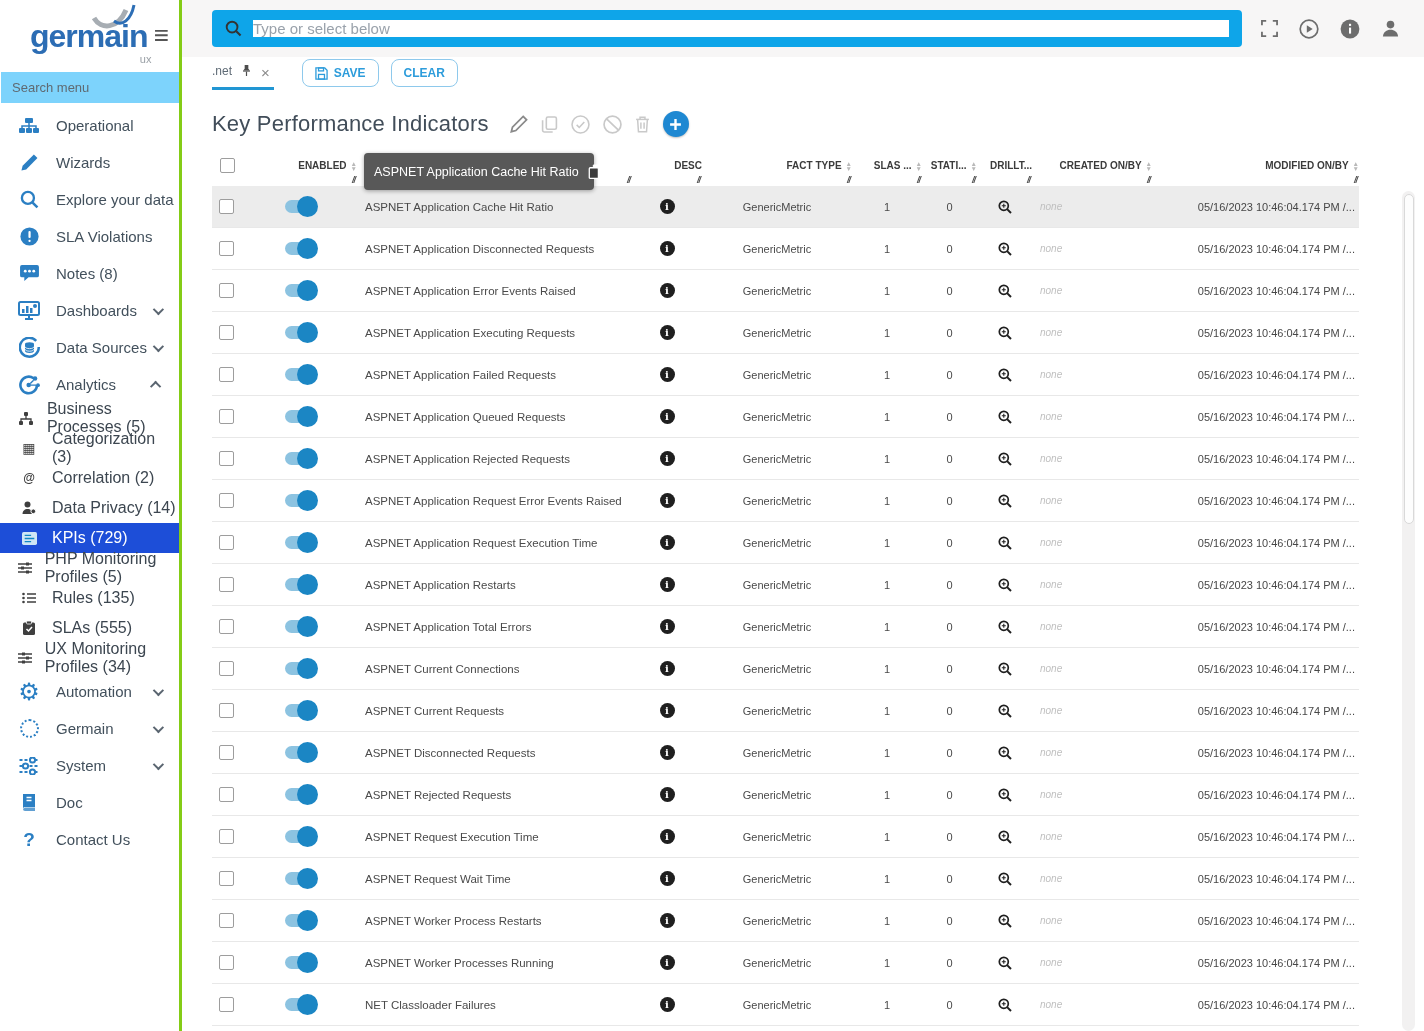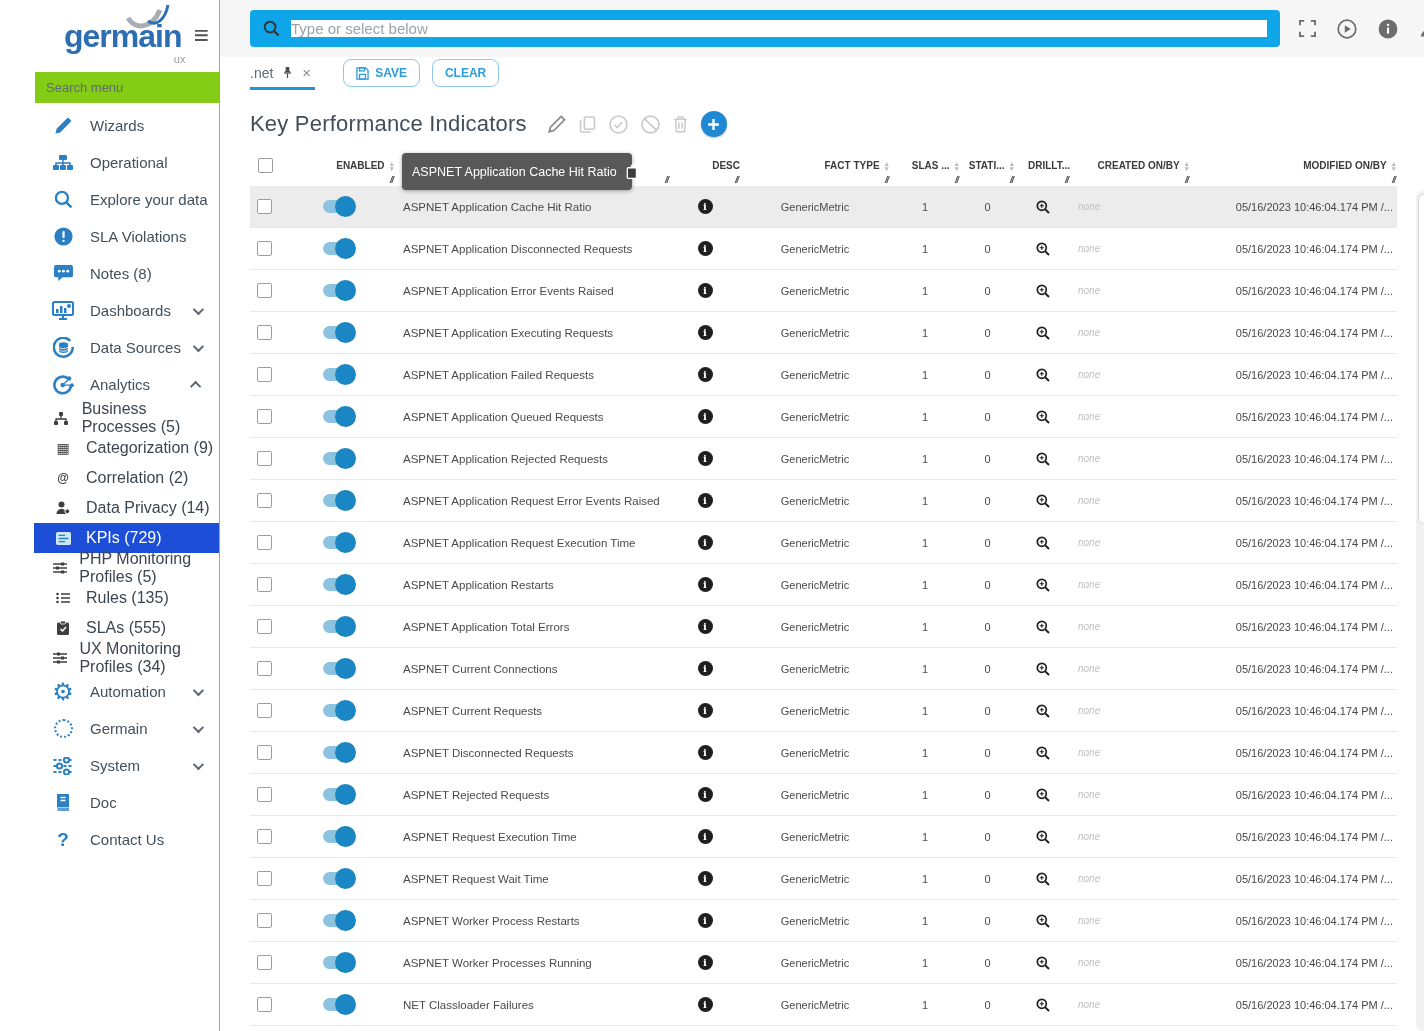--- a/index.html
+++ b/index.html
@@ -1,31 +1,31 @@
 <!DOCTYPE html>
 <html><head>
 <meta charset="utf-8">
 <style>
   * { margin:0; padding:0; box-sizing:border-box; }
   html,body { width:1424px; height:1031px; overflow:hidden; background:#fff;
     font-family:"Liberation Sans", sans-serif; }
   .app { position:relative; width:1424px; height:1031px; display:flex; }
 
   
-  .sidebar { width:220px; height:100%; background:#fff; border-right:1px solid #84cc16;
-    flex:none; overflow:hidden;padding-left:34px; }
+  .sidebar { width:182px; height:100%; background:#fff; border-right:3px solid #84cc16;
+    flex:none; overflow:hidden; }
   .logo-row { position:relative; height:72px; }
   .logo { position:absolute; left:30px; top:14px; }
   .logo .swoosh { position:absolute; left:56px; top:-12px; }
   .brand { font-size:32px; font-weight:bold; color:#2c6db4; letter-spacing:-1px; line-height:1.4; }
   .brand-sub { position:absolute; right:-4px; bottom:-6px; font-size:11px; color:#9aa0a6; }
   .hamburger { position:absolute; right:10px; top:22px; font-size:26px; color:#555; cursor:pointer; line-height:1;}
   .hamburger::before { content:"≡"; }
 
-  .menu-search { margin:0 1px; background:#84cc16; padding:0 11px; height:31px; border:none;
+  .menu-search { margin:0 1px; background:#7dd3fc; padding:0 11px; height:31px; border:none;
     width:216px; font-size:13px; color:#555; outline:none; font-family:inherit; }
   .menu-search::placeholder { color:#5f6a72; }
 
   .nav { padding-top:4px; }
   .nav-item { display:flex; align-items:center; height:37px; padding-left:15px;
     color:#42505c; font-size:15px; cursor:pointer; }
   .nav-item .nicon { width:28px; margin-right:13px; display:inline-flex; justify-content:center;
     align-items:center; color:#2b7fc3; }
   .chev { margin-left:auto; margin-right:18px; width:8px; height:8px; border-right:2px solid #5a6570;
     border-bottom:2px solid #5a6570; }
@@ -49,22 +49,22 @@
   .topbar { height:57px; background:#f7f6f6; display:flex; align-items:center; padding-left:30px; }
   .search-box { width:1030px; height:37px; background:#0ea5e9; border-radius:4px; border:none;
     display:flex; align-items:center; padding:0 13px; gap:11px; }
   .search-box svg { flex:none; color:#333; }
   .search-box input { border:none; outline:none; flex:1; font-size:15px; color:#444; font-family:inherit;}
   .search-box input::placeholder { color:#9aa2ab; }
   .topbar-icons { display:flex; align-items:center; gap:21px; margin-left:19px; color:#6d6d6d; }
   .topbar-icons .tbi { display:inline-flex; cursor:pointer; }
 
   .filterbar { height:38px; background:#fff; display:flex; align-items:flex-start; padding-left:30px; }
-  .tag-tab { display:inline-flex; align-items:center; gap:9px; padding:7px 4px 6px 0;
-    border-bottom:3px solid #2196d3; color:#5f6b76; font-size:14px; cursor:pointer; min-width:57px;}
+  .tag-tab { display:inline-flex; align-items:flex-start; gap:9px; padding:7px 4px 6px 0;
+    border-bottom:3px solid #2196d3; color:#5f6b76; font-size:12px; cursor:pointer; min-width:57px;}
   .tag-tab .pin { color:#4d4d4d; display:inline-flex; }
   .tag-close::before { content:"×"; color:#8b8b8b; font-size:15px; cursor:pointer; }
   .filter-btns { display:flex; gap:12px; margin-left:28px; margin-top:2px; }
   .btn-outline { display:inline-flex; align-items:center; gap:6px; border:1px solid #8ec9ec;
     background:#fff; color:#2d9cdb; border-radius:8px; height:28px; padding:0 12px;
     font-size:12px; font-weight:bold; cursor:pointer; font-family:inherit; }
 
   .content { padding-left:30px; }
   .title-row { display:flex; align-items:center; gap:13px; margin-top:12px; height:34px; }
   .page-title { font-size:22px; font-weight:400; color:#414d59; letter-spacing:.2px; margin-right:8px;}
@@ -139,37 +139,37 @@
         <span class="brand-sub">ux</span>
       </div>
       <span class="hamburger"></span>
     </div>
 
     <input class="menu-search" placeholder="Search menu" style="">
 
     <div class="nav">
       <div class="nav-item">
         <span class="nicon">
-          <svg width="19" height="19" viewBox="0 0 16 16">
-              <path d="M11.7 1.3l3 3L5.2 13.8l-4 1 1-4z" fill="currentColor"></path>
-            </svg>
-          </span>
-        <span>Wizards</span>
-      </div>
-      <div class="nav-item">
-        <span class="nicon">
           <svg width="20" height="18" viewBox="0 0 20 18">
               <rect x="6" y="1" width="8" height="5" rx="1" fill="currentColor"></rect>
               <rect x="0" y="11" width="6" height="5" rx="1" fill="currentColor"></rect>
               <rect x="7" y="11" width="6" height="5" rx="1" fill="currentColor"></rect>
               <rect x="14" y="11" width="6" height="5" rx="1" fill="currentColor"></rect>
               <path d="M10 6v3M3 11V9h14v2M10 9v2" stroke="currentColor" fill="none" stroke-width="1.5"></path>
             </svg>
           </span>
         <span>Operational</span>
+      </div>
+      <div class="nav-item">
+        <span class="nicon">
+          <svg width="19" height="19" viewBox="0 0 16 16">
+              <path d="M11.7 1.3l3 3L5.2 13.8l-4 1 1-4z" fill="currentColor"></path>
+            </svg>
+          </span>
+        <span>Wizards</span>
       </div>
       <div class="nav-item">
         <span class="nicon">
           <svg width="19" height="19" viewBox="0 0 18 18">
               <circle cx="7.5" cy="7.5" r="5.7" fill="none" stroke="currentColor" stroke-width="2.2"></circle>
               <line x1="11.9" y1="11.9" x2="16.5" y2="16.5" stroke="currentColor" stroke-width="2.4"></line>
             </svg>
           </span>
         <span>Explore your data</span>
       </div>
@@ -240,21 +240,21 @@
               <rect x="5" y="0" width="4" height="4" rx="1" fill="currentColor"></rect>
               <rect x="0" y="9" width="4" height="4" rx="1" fill="currentColor"></rect>
               <rect x="10" y="9" width="4" height="4" rx="1" fill="currentColor"></rect>
               <path d="M7 4v3M2 9V7h10v2" stroke="currentColor" fill="none" stroke-width="1.3"></path>
             </svg>
           </span>
         <span>Business Processes (5)</span>
       </div>
       <div class="nav-child">
         <span class="nicon glyph-grid"></span>
-        <span>Categorization (9)</span>
+        <span>Categorization (3)</span>
       </div>
       <div class="nav-child">
         <span class="nicon glyph-at"></span>
         <span>Correlation (2)</span>
       </div>
       <div class="nav-child">
         <span class="nicon">
           <svg width="14" height="14" viewBox="0 0 14 14">
               <circle cx="5.5" cy="3.5" r="3" fill="currentColor"></circle>
               <path d="M.5 13c0-3 2.2-5 5-5s5 2 5 5z" fill="currentColor"></path>

